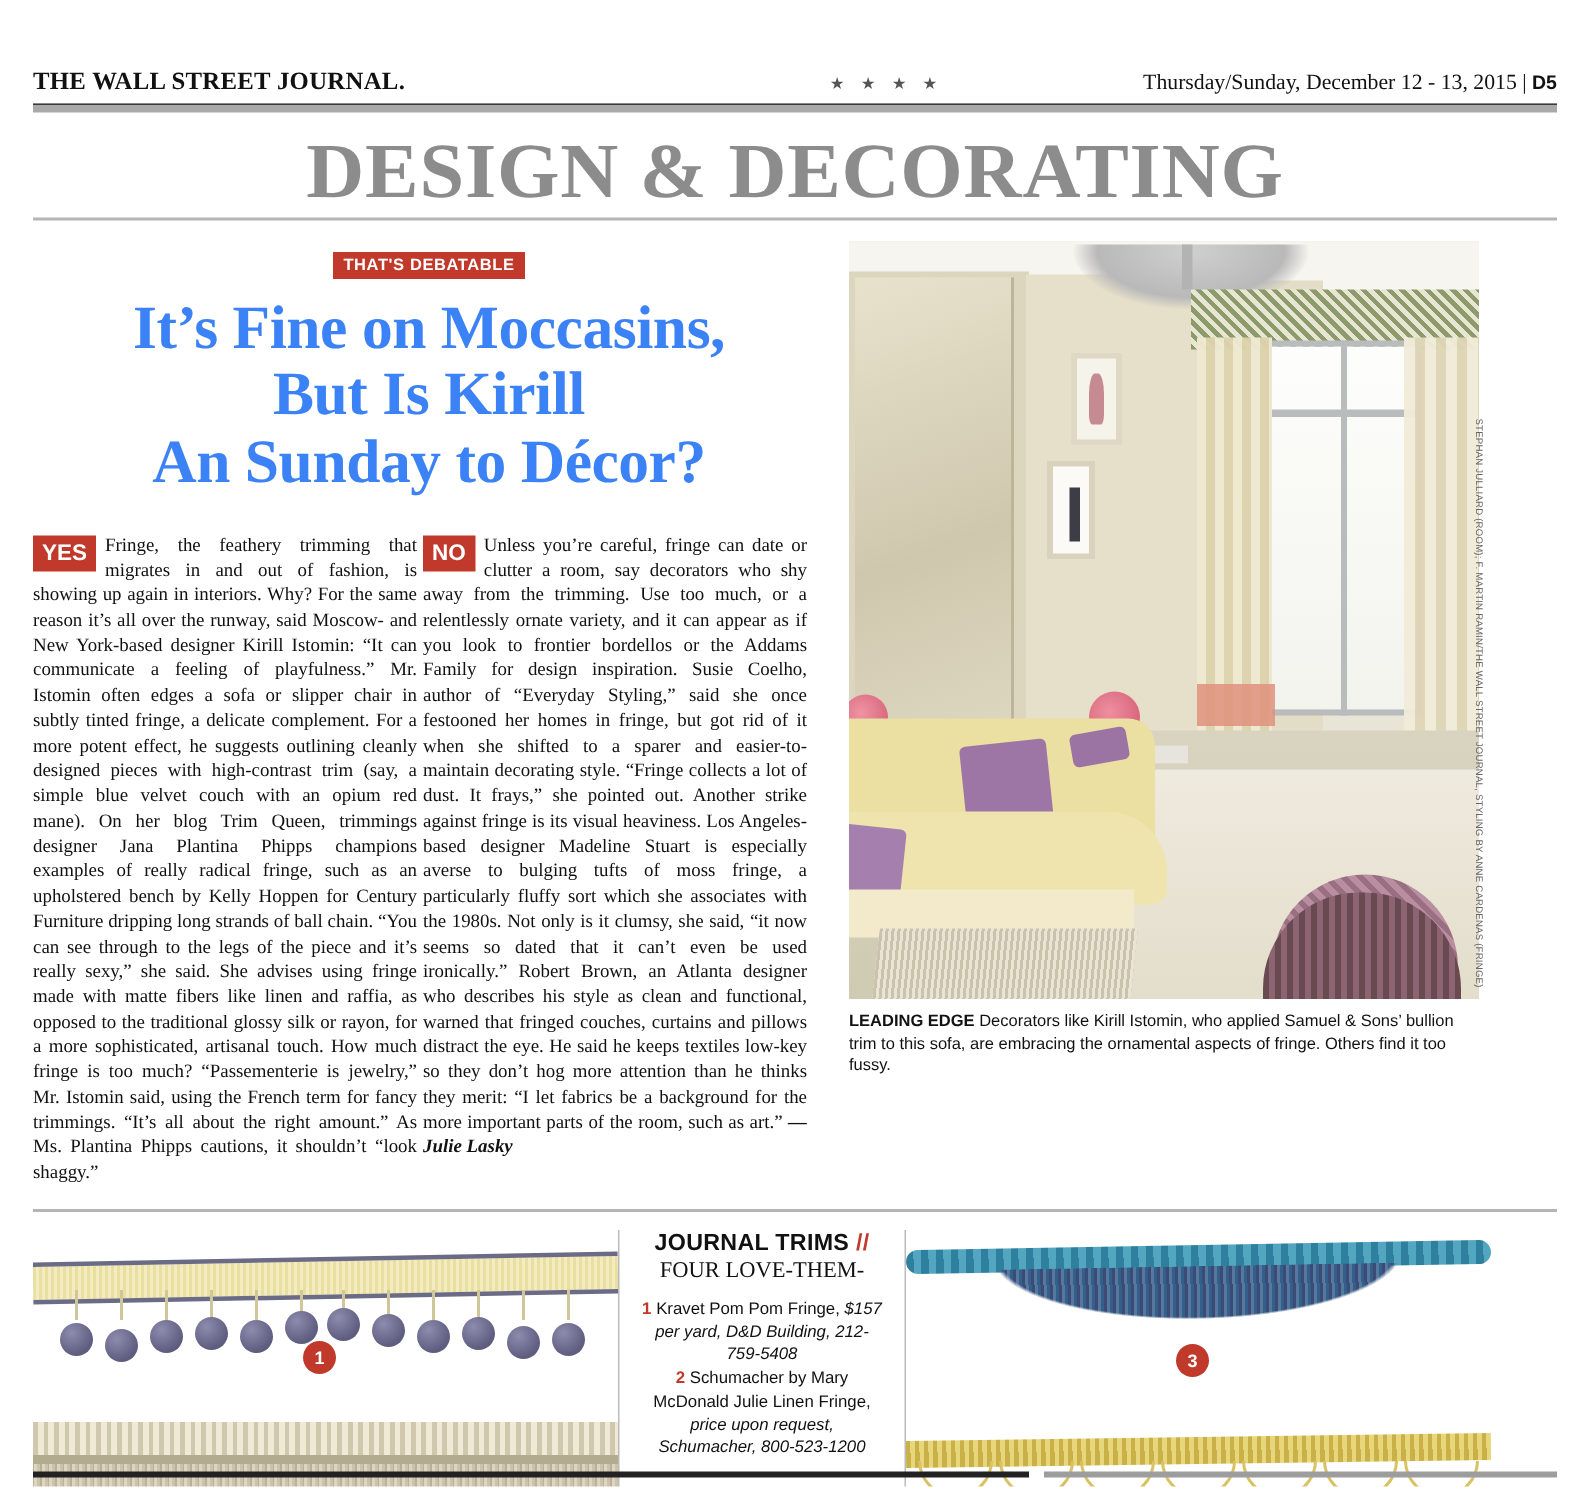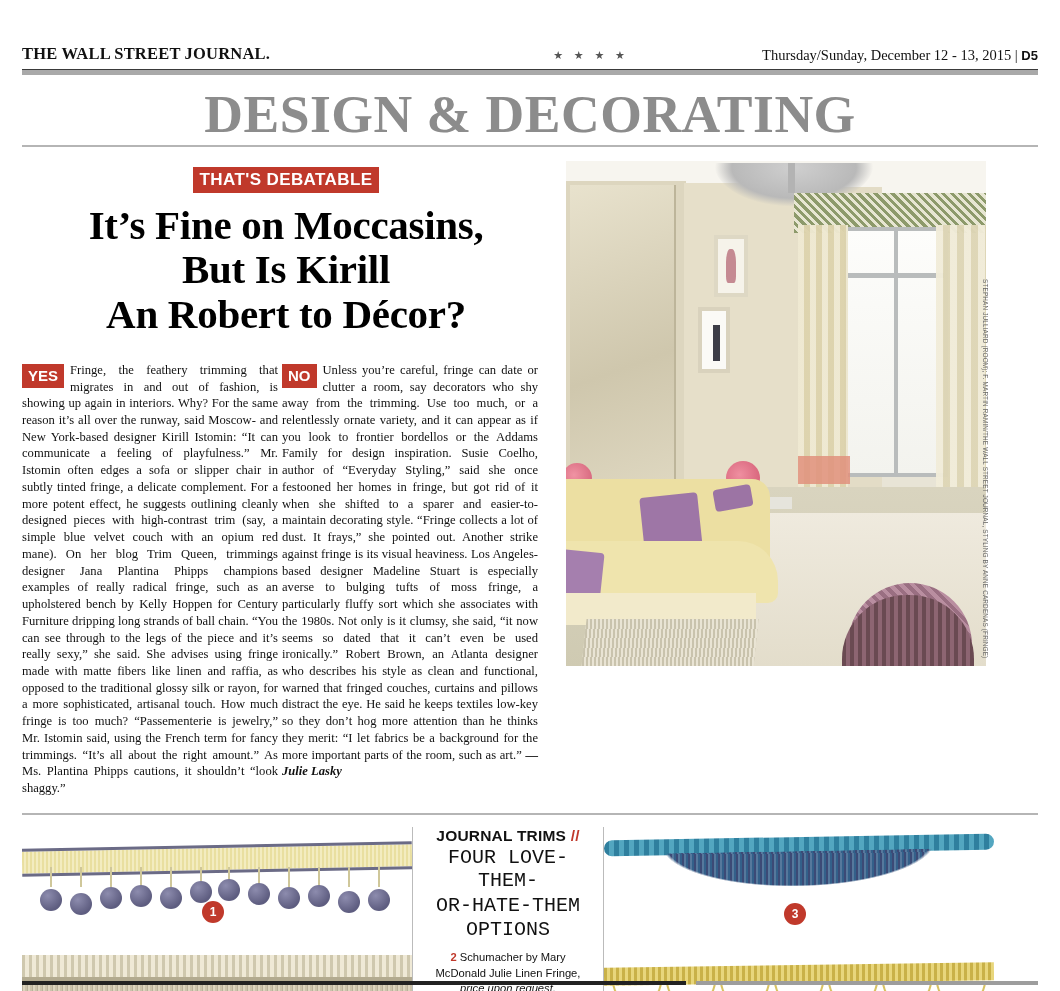--- a/index.html
+++ b/index.html
@@ -33,25 +33,25 @@
   
   .main{display:flex;gap:16px;}
   .left-col{width:528px;}
   .right-col{width:430px;position:relative;}
 
   
   .kicker-wrap{text-align:center;margin-top:6px;}
   .kicker{
     display:inline-block;background:#c0392b;color:#fff;
     font-family:"Liberation Sans",sans-serif;font-weight:bold;
-    font-size:17px;letter-spacing:.4px;padding:3px 7px 3px 7px;
+    font-size:11px;letter-spacing:.4px;padding:3px 7px 3px 7px;
   }
   .headline{
     text-align:center;font-family:"Liberation Serif",serif;
-    font-size:41px;line-height:1.08;margin:10px 0 0 0;color:#000000;
+    font-size:41px;line-height:1.08;margin:10px 0 0 0;color:#3b82f6;
     letter-spacing:-.3px;
   }
   .headline .l{display:block;}
 
   
   .cols{display:flex;gap:4px;margin-top:26px;}
   .col{width:256px;font-size:12.6px;line-height:1.33;text-align:justify;
        font-family:"Liberation Serif",serif;color:#111;hyphens:auto;}
   .verdict{
     display:inline-block;background:#c0392b;color:#fff;
@@ -120,21 +120,21 @@
       background:radial-gradient(circle at 40% 40%,#f093a3,#cf5a72);}
 
   
   .rule-med{height:2px;background:#b5b5b5;margin:16px 0 0 0;}
   .trims{display:flex;margin-top:12px;height:252px;}
   .trim-col{width:390px;display:flex;flex-direction:column;gap:8px;}
   .trim-mid{width:192px;padding:0 14px;box-sizing:border-box;
     border-left:1px solid #bbb;border-right:1px solid #bbb;text-align:center;}
   .trim-head{font-family:"Liberation Sans",sans-serif;font-weight:bold;font-size:15.5px;color:#111;letter-spacing:.2px;}
   .trim-head .slash{color:#c0392b;}
-  .trim-sub{font-family:Liberation Mono, monospace;font-size:20px;line-height:1.18;color:#111;margin-top:1px;}
+  .trim-sub{font-family:Liberation Serif, serif;font-size:15px;line-height:1.18;color:#111;margin-top:1px;}
   .trim-list{margin-top:9px;font-family:"Liberation Sans",sans-serif;font-size:11.2px;line-height:1.36;color:#111;}
   .trim-item{margin-bottom:1px;}
   .trim-num{color:#c0392b;font-weight:bold;}
   .trim-item i{font-style:italic;}
 
   .swatch{position:relative;width:390px;height:120px;overflow:hidden;background:#fff;}
   .badge{
     position:absolute;width:22px;height:22px;border-radius:50%;background:#c0392b;color:#fff;
     font-family:"Liberation Sans",sans-serif;font-weight:bold;font-size:12px;
     display:flex;align-items:center;justify-content:center;z-index:6;
@@ -199,21 +199,21 @@
 
     <div class="left-col">
 
       <div class="kicker-wrap">
         <span class="kicker">THAT'S DEBATABLE</span>
       </div>
 
       <h1 class="headline">
         <span class="l">It’s Fine on Moccasins,</span>
         <span class="l">But Is Kirill</span>
-        <span class="l">An Robert to Décor?</span>
+        <span class="l">An Sunday to Décor?</span>
       </h1>
 
       <div class="cols">
         <div class="col">
           <span class="verdict">YES</span><span>Fringe, the feathery trimming that migrates in and out of fashion, is showing up again in interiors. Why? For the same reason it’s all over the runway, said Moscow- and New York-based designer Kirill Istomin: “It can communicate a feeling of playfulness.” Mr. Istomin often edges a sofa or slipper chair in subtly tinted fringe, a delicate complement. For a more potent effect, he suggests outlining cleanly designed pieces with high-contrast trim (say, a simple blue velvet couch with an opium red mane). On her blog Trim Queen, trimmings designer Jana Plantina Phipps champions examples of really radical fringe, such as an upholstered bench by Kelly Hoppen for Century Furniture dripping long strands of ball chain. “You can see through to the legs of the piece and it’s really sexy,” she said. She advises using fringe made with matte fibers like linen and raffia, as opposed to the traditional glossy silk or rayon, for a more sophisticated, artisanal touch. How much fringe is too much? “Passementerie is jewelry,” Mr. Istomin said, using the French term for fancy trimmings. “It’s all about the right amount.” As Ms. Plantina Phipps cautions, it shouldn’t “look shaggy.”</span>
         </div>
         <div class="col">
           <span class="verdict">NO</span><span>Unless you’re careful, fringe can date or clutter a room, say decorators who shy away from the trimming. Use too much, or a relentlessly ornate variety, and it can appear as if you look to frontier bordellos or the Addams Family for design inspiration. Susie Coelho, author of “Everyday Styling,” said she once festooned her homes in fringe, but got rid of it when she shifted to a sparer and easier-to-maintain decorating style. “Fringe collects a lot of dust. It frays,” she pointed out. Another strike against fringe is its visual heaviness. Los Angeles-based designer Madeline Stuart is especially averse to bulging tufts of moss fringe, a particularly fluffy sort which she associates with the 1980s. Not only is it clumsy, she said, “it now seems so dated that it can’t even be used ironically.” Robert Brown, an Atlanta designer who describes his style as clean and functional, warned that fringed couches, curtains and pillows distract the eye. He said he keeps textiles low-key so they don’t hog more attention than he thinks they merit: “I let fabrics be a background for the more important parts of the room, such as art.” </span><span class="byline">—Julie Lasky</span>
         </div>
       </div>
@@ -254,20 +254,23 @@
           <div class="ph sofa-seat"></div>
           <div class="ph pil2"></div>
           <div class="ph sofa-base"></div>
           <div class="ph sofa-fringe"></div>
           <div class="ph chair-back"></div>
           <div class="ph chair-body"></div>
 
         </div>
         <div class="credit">STEPHAN JULLIARD (ROOM); F. MARTIN RAMIN/THE WALL STREET JOURNAL, STYLING BY ANNE CARDENAS (FRINGE)</div>
       </div>
+      <div class="caption">
+        <b>LEADING EDGE</b><span> Decorators like Kirill Istomin, who applied Samuel &amp; Sons’ bullion trim to this sofa, are embracing the ornamental aspects of fringe. Others find it too fussy.</span>
+      </div>
     </div>
   </div>
 
   <div class="rule-med"></div>
 
   <div class="trims">
 
     <div class="trim-col">
       <div class="swatch">
         <div class="s1-band"></div>
@@ -302,22 +305,26 @@
         <div class="s2-head"></div>
         <div class="s2-head2"></div>
         <div class="s2-fringe"></div>
 
       </div>
     </div>
 
     <div class="trim-mid">
       <div class="trim-head"><span>JOURNAL TRIMS </span><span class="slash">//</span></div>
       <div class="trim-sub">FOUR LOVE-THEM-</div>
-      <div class="trim-sub">OR-HATE-THEM OPTIONS</div>
       <div class="trim-list">
+        <div class="trim-item">
+          <span class="trim-num">1</span>
+          <span>Kravet Pom Pom Fringe,</span>
+          <i>$157 per yard, D&amp;D Building, 212-759-5408</i>
+        </div>
         <div class="trim-item">
           <span class="trim-num">2</span>
           <span>Schumacher by Mary McDonald Julie Linen Fringe,</span>
           <i>price upon request, Schumacher, 800-523-1200</i>
         </div>
 
       </div>
     </div>
 
     <div class="trim-col">

